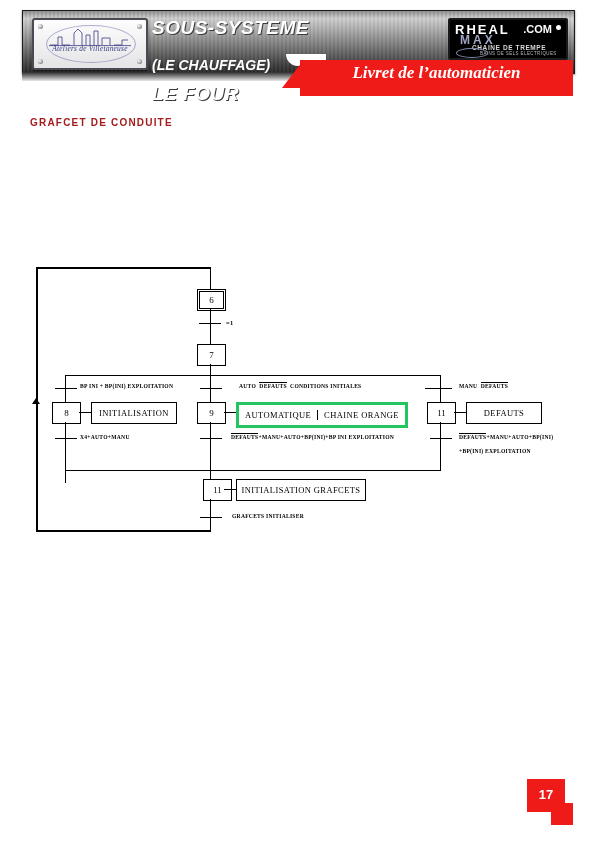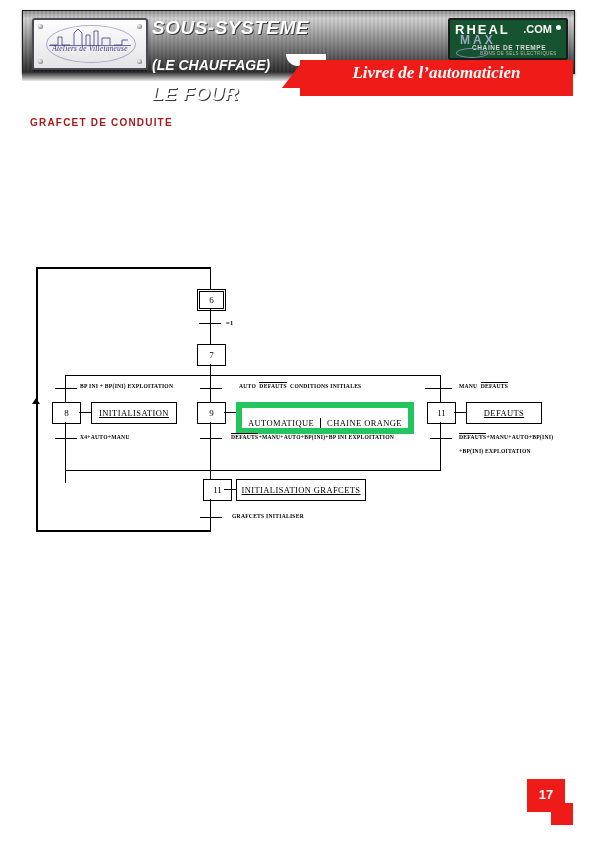--- a/index.html
+++ b/index.html
@@ -65,21 +65,21 @@
   .sys-title .l2{font-size:19px;margin-top:48px;}
   .sys-sub{
     position:absolute;left:152px;top:49px;
     color:#ffffff;font-weight:bold;font-style:italic;font-size:14px;
     text-shadow:1px 1px 0 #3a3a3a;white-space:nowrap;
   }
 
   
   .rheal{
     position:absolute;right:27px;top:10px;width:116px;height:38px;
-    background:#14532d;border:2px solid #1a1a1a;border-radius:2px;
+    background:#000000;border:2px solid #1a1a1a;border-radius:2px;
     overflow:hidden;
   }
   .rheal .r1{
     position:absolute;left:5px;top:2px;font-weight:bold;font-size:13px;
     letter-spacing:2px;color:#ffffff;
   }
   .rheal .r2{
     position:absolute;left:10px;top:13px;font-weight:bold;font-size:12px;
     letter-spacing:3px;color:#9fa6c4;
   }
@@ -143,25 +143,25 @@
     display:flex;align-items:center;justify-content:center;
     font-family:"Liberation Serif", serif;font-size:9px;color:#000;
   }
   .step.initial{
     box-shadow:inset 0 0 0 1px #fff, inset 0 0 0 2px #000;
   }
   .act{
     position:absolute;border:1px solid #000;background:#fff;
     display:flex;align-items:center;justify-content:center;
     font-family:"Liberation Serif", serif;font-size:8.5px;color:#000;
-    letter-spacing:.4px;white-space:nowrap;text-decoration:underline;
+    letter-spacing:.4px;white-space:nowrap;
   }
   .act-pair{
-    position:absolute;border:6px solid #22c55e;background:#fff;
-    display:flex;align-items:flex-end;
+    position:absolute;border:3px solid #22c55e;background:#fff;
+    display:flex;align-items:center;
     font-family:"Liberation Serif", serif;font-size:8.5px;color:#000;
   }
   .act-pair > span{
     display:flex;align-items:center;justify-content:center;
     padding:0 6px;letter-spacing:.4px;white-space:nowrap;
   }
   .act-pair > span + span{border-left:1px solid #000;}
 
   .tr-label{
     position:absolute;font-family:"Liberation Serif", serif;

